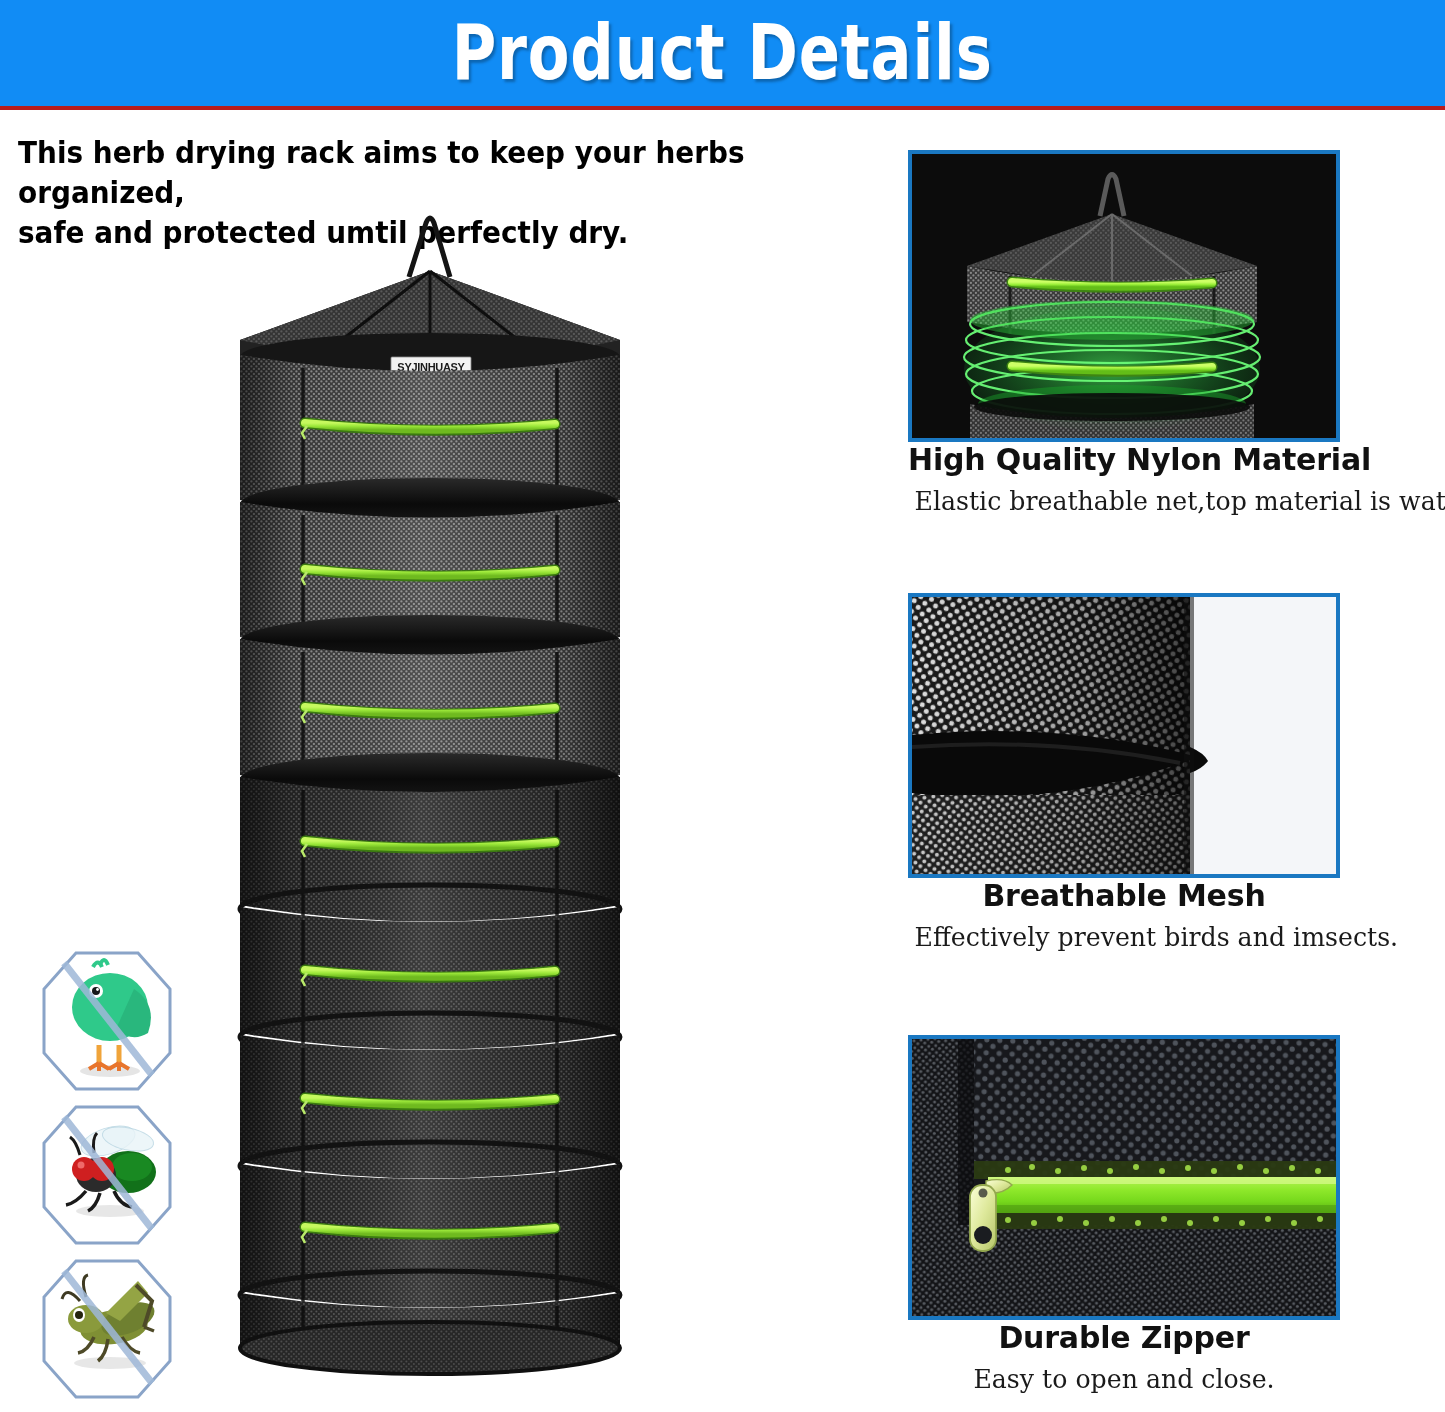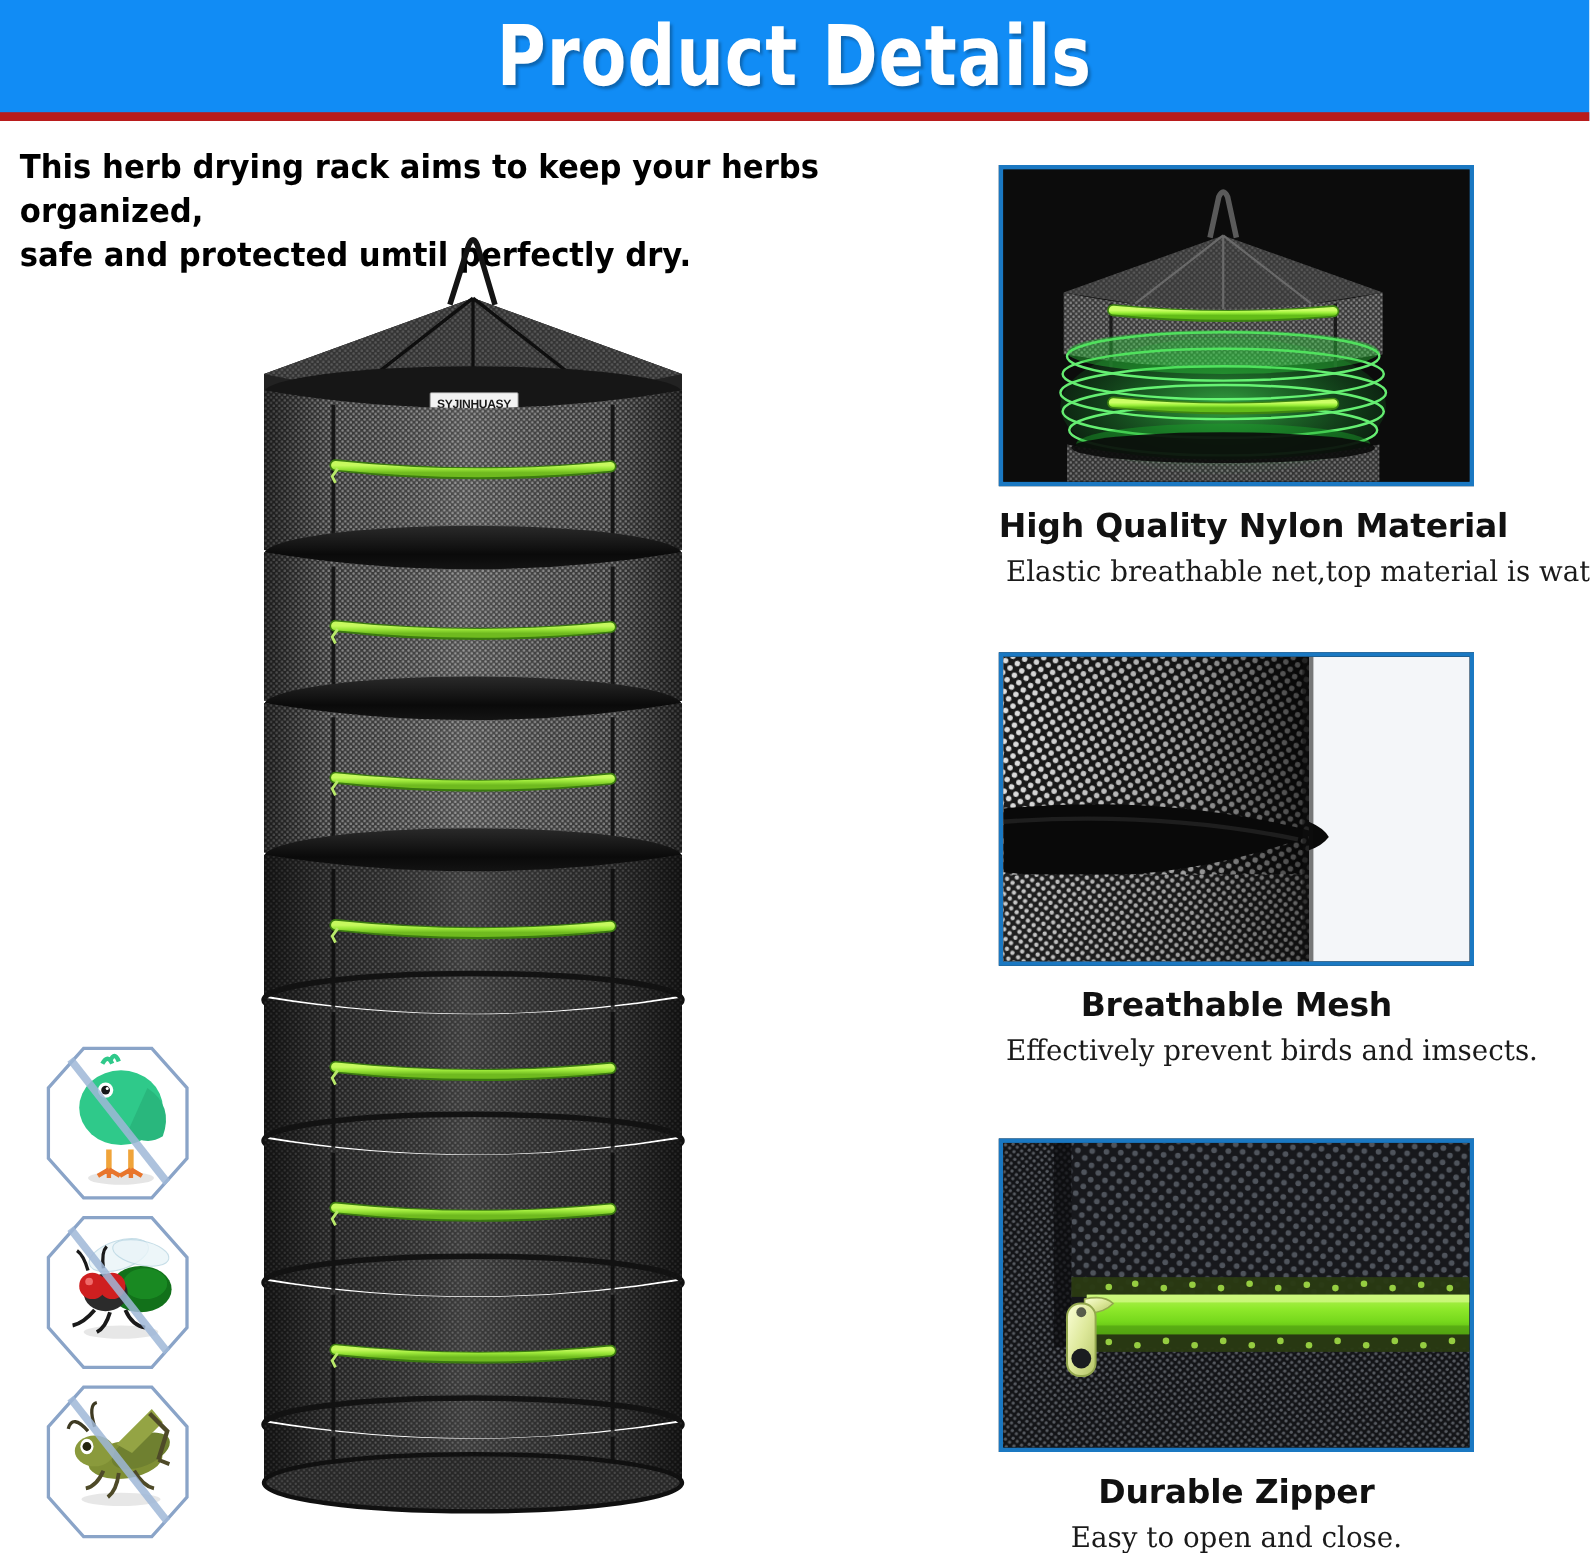--- a/index.html
+++ b/index.html
@@ -11,21 +11,21 @@
     font-family: "Liberation Sans", sans-serif;
     overflow: hidden;
     position: relative;
   }
 
   
   .banner {
     width: 1445px;
     height: 110px;
     background: #118cf5;
-    border-bottom: 8px solid #b91c1c;
+    border-bottom: 4px solid #b91c1c;
     display: flex;
     align-items: center;
     justify-content: center;
     position: relative;
   }
   .banner-title {
     font-family: "DejaVu Sans", sans-serif;
     font-weight: bold;
     font-size: 76px;
     color: #ffffff;
@@ -93,21 +93,20 @@
   }
   .feature-img {
     width: 432px;
     border: 4px solid #1a78c2;
     overflow: hidden;
     position: relative;
     background: #111;
   }
   .feature-img svg { display:block; width:100%; height:100%; }
   .feature-title {
-    margin-top: 19px;
     text-align: center;
     font-family: "DejaVu Sans", sans-serif;
     font-weight: bold;
     font-size: 30px;
     color: #111111;
     letter-spacing: -0.2px;
     white-space: nowrap;
   }
   .feature-desc {
     margin-top: 9px;

